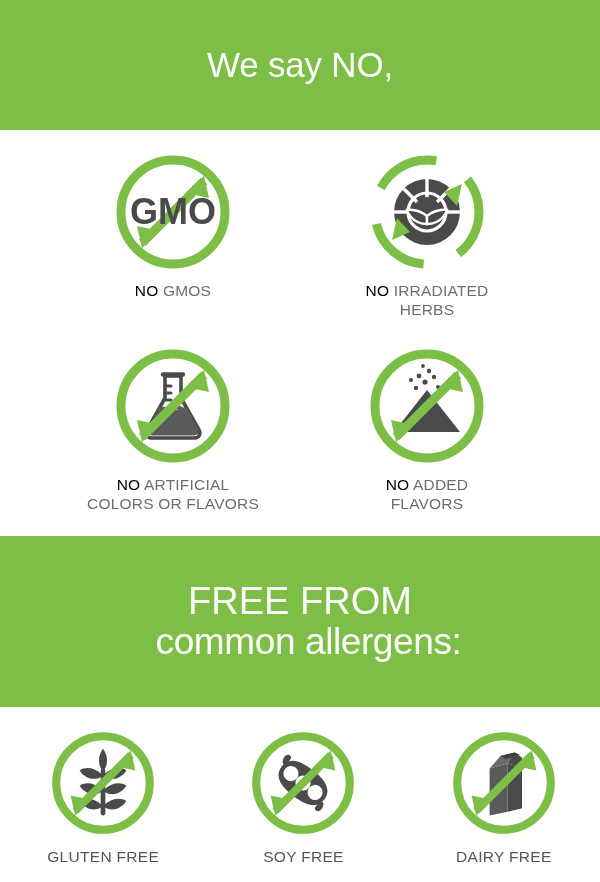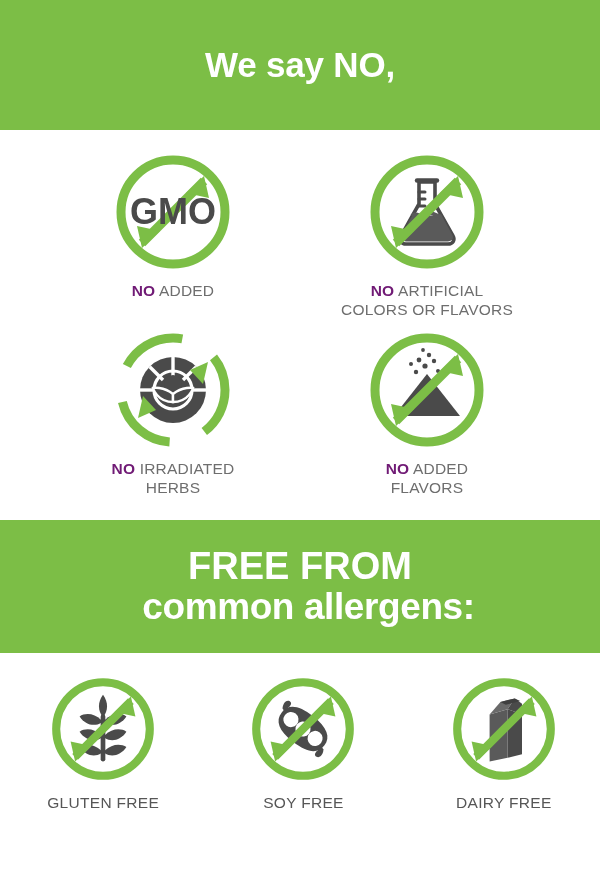--- a/index.html
+++ b/index.html
@@ -30,38 +30,38 @@
     text-align: center;
     display: flex;
     flex-direction: column;
     align-items: center;
     justify-content: center;
   }
   .banner-1 {
     height: 130px;
   }
   .banner-2 {
-    height: 133px;
+    height: 171px;
     margin-top: 22px;
   }
   .banner-line {
     display: block;
-    font-weight: bold;
+    font-weight: normal;
     letter-spacing: -0.2px;
     line-height: 1.08;
   }
   .banner-1 .banner-line { font-size: 35px; }
   .banner-2 .line-a { font-size: 38px; letter-spacing: 0px; }
   .banner-2 .line-b { font-size: 37px; letter-spacing: -0.4px; margin-left: 17px; }
 
   
   .no-grid {
     display: grid;
     grid-template-columns: 1fr 1fr;
-    row-gap: 10px;
+    row-gap: 26px;
     padding: 22px 46px 0 46px;
     box-sizing: border-box;
   }
   .no-cell {
     display: flex;
     flex-direction: column;
     align-items: center;
   }
   .no-cell .badge { margin-bottom: 10px; }
 
@@ -82,22 +82,22 @@
   
   .caption {
     text-align: center;
     font-size: 15.5px;
     line-height: 1.22;
     color: #6e6e6e;
     letter-spacing: 0.2px;
     white-space: pre-line;
   }
   .caption .strong {
-    font-weight: bold;
-    color: #701a75;
+    font-weight: normal;
+    color: #000000;
   }
   .caption-2 {
     text-align: center;
     font-size: 15.5px;
     color: #565656;
     letter-spacing: 0.3px;
   }
 
   svg { display: block; }
 </style>
@@ -117,47 +117,21 @@
         <svg width="120" height="120" viewBox="0 0 120 120" aria-hidden="true">
           <circle cx="60" cy="60" r="52" fill="none" stroke="#7cbe46" stroke-width="9"></circle>
           <g fill="#7cbe46">
             <path d="M29 91 L91 29" stroke="#7cbe46" stroke-width="9" fill="none"></path>
             <polygon points="91,24 96,46 73,41"></polygon>
             <polygon points="29,96 24,74 47,79"></polygon>
           </g>
           <text x="60" y="72" text-anchor="middle" font-family="Liberation Sans, sans-serif" font-size="36" font-weight="bold" fill="#4a4a4a">GMO</text>
         </svg>
       </span>
-      <div class="caption"><span class="strong">NO</span><span> ADDED</span></div>
-    </div>
-
-    <div class="no-cell">
-      <span class="badge">
-        <svg width="120" height="120" viewBox="0 0 120 120" aria-hidden="true">
-          <g>
-            <path d="M52 30 L68 30 L68 52 L86 84 C88.5 88.5 85.5 92 81 92 L39 92 C34.5 92 31.5 88.5 34 84 L52 52 Z" fill="#ffffff" stroke="#4a4a4a" stroke-width="3.6" stroke-linejoin="round"></path>
-            <path d="M45 64 L75 64 L85.2 82.6 C87.4 86.6 84.8 89.4 80.8 89.4 L39.2 89.4 C35.2 89.4 32.6 86.6 34.8 82.6 Z" fill="#5a5a5a"></path>
-            <path d="M45 64 C50 59 55 68 60 63 C65 58 70 66 75 64" fill="none" stroke="#5a5a5a" stroke-width="4"></path>
-            <line x1="50" y1="28.5" x2="70" y2="28.5" stroke="#4a4a4a" stroke-width="4.4" stroke-linecap="round"></line>
-            <g stroke="#4a4a4a" stroke-width="3" stroke-linecap="round">
-              <line x1="52" y1="40" x2="58" y2="40"></line>
-              <line x1="52" y1="47" x2="58" y2="47"></line>
-              <line x1="52" y1="54" x2="58" y2="54"></line>
-            </g>
-          </g>
-          <circle cx="60" cy="60" r="52" fill="none" stroke="#7cbe46" stroke-width="9"></circle>
-          <path d="M29 91 L91 29" stroke="#7cbe46" stroke-width="9" fill="none"></path>
-          <g fill="#7cbe46">
-            <polygon points="91,24 96,46 73,41"></polygon>
-            <polygon points="29,96 24,74 47,79"></polygon>
-          </g>
-        </svg>
-      </span>
-      <div class="caption"><span class="strong">NO</span><span> ARTIFICIAL
-COLORS OR FLAVORS</span></div>
+      <div class="caption"><span class="strong">NO</span><span> GMOS</span></div>
     </div>
 
     <div class="no-cell">
       <span class="badge">
         <svg width="120" height="120" viewBox="0 0 120 120" aria-hidden="true">
           <g>
             <circle cx="60" cy="60" r="33" fill="#4a4a4a"></circle>
             <g stroke="#ffffff" stroke-width="3.4">
               <line x1="60" y1="27" x2="60" y2="48"></line>
               <line x1="27" y1="60" x2="48" y2="60"></line>
@@ -177,20 +151,46 @@
           </g>
         </svg>
       </span>
       <div class="caption"><span class="strong">NO</span><span> IRRADIATED
 HERBS</span></div>
     </div>
 
     <div class="no-cell">
       <span class="badge">
         <svg width="120" height="120" viewBox="0 0 120 120" aria-hidden="true">
+          <g>
+            <path d="M52 30 L68 30 L68 52 L86 84 C88.5 88.5 85.5 92 81 92 L39 92 C34.5 92 31.5 88.5 34 84 L52 52 Z" fill="#ffffff" stroke="#4a4a4a" stroke-width="3.6" stroke-linejoin="round"></path>
+            <path d="M45 64 L75 64 L85.2 82.6 C87.4 86.6 84.8 89.4 80.8 89.4 L39.2 89.4 C35.2 89.4 32.6 86.6 34.8 82.6 Z" fill="#5a5a5a"></path>
+            <path d="M45 64 C50 59 55 68 60 63 C65 58 70 66 75 64" fill="none" stroke="#5a5a5a" stroke-width="4"></path>
+            <line x1="50" y1="28.5" x2="70" y2="28.5" stroke="#4a4a4a" stroke-width="4.4" stroke-linecap="round"></line>
+            <g stroke="#4a4a4a" stroke-width="3" stroke-linecap="round">
+              <line x1="52" y1="40" x2="58" y2="40"></line>
+              <line x1="52" y1="47" x2="58" y2="47"></line>
+              <line x1="52" y1="54" x2="58" y2="54"></line>
+            </g>
+          </g>
+          <circle cx="60" cy="60" r="52" fill="none" stroke="#7cbe46" stroke-width="9"></circle>
+          <path d="M29 91 L91 29" stroke="#7cbe46" stroke-width="9" fill="none"></path>
+          <g fill="#7cbe46">
+            <polygon points="91,24 96,46 73,41"></polygon>
+            <polygon points="29,96 24,74 47,79"></polygon>
+          </g>
+        </svg>
+      </span>
+      <div class="caption"><span class="strong">NO</span><span> ARTIFICIAL
+COLORS OR FLAVORS</span></div>
+    </div>
+
+    <div class="no-cell">
+      <span class="badge">
+        <svg width="120" height="120" viewBox="0 0 120 120" aria-hidden="true">
           <g fill="#4a4a4a">
             <polygon points="60,44 93,86 27,86"></polygon>
             <circle cx="58" cy="36" r="2.6"></circle>
             <circle cx="49" cy="42" r="2.2"></circle>
             <circle cx="67" cy="31" r="2.2"></circle>
             <circle cx="52" cy="30" r="2.4"></circle>
             <circle cx="62" cy="25" r="2.2"></circle>
             <circle cx="44" cy="34" r="2.0"></circle>
             <circle cx="71" cy="41" r="2.0"></circle>
             <circle cx="56" cy="20" r="1.9"></circle>

